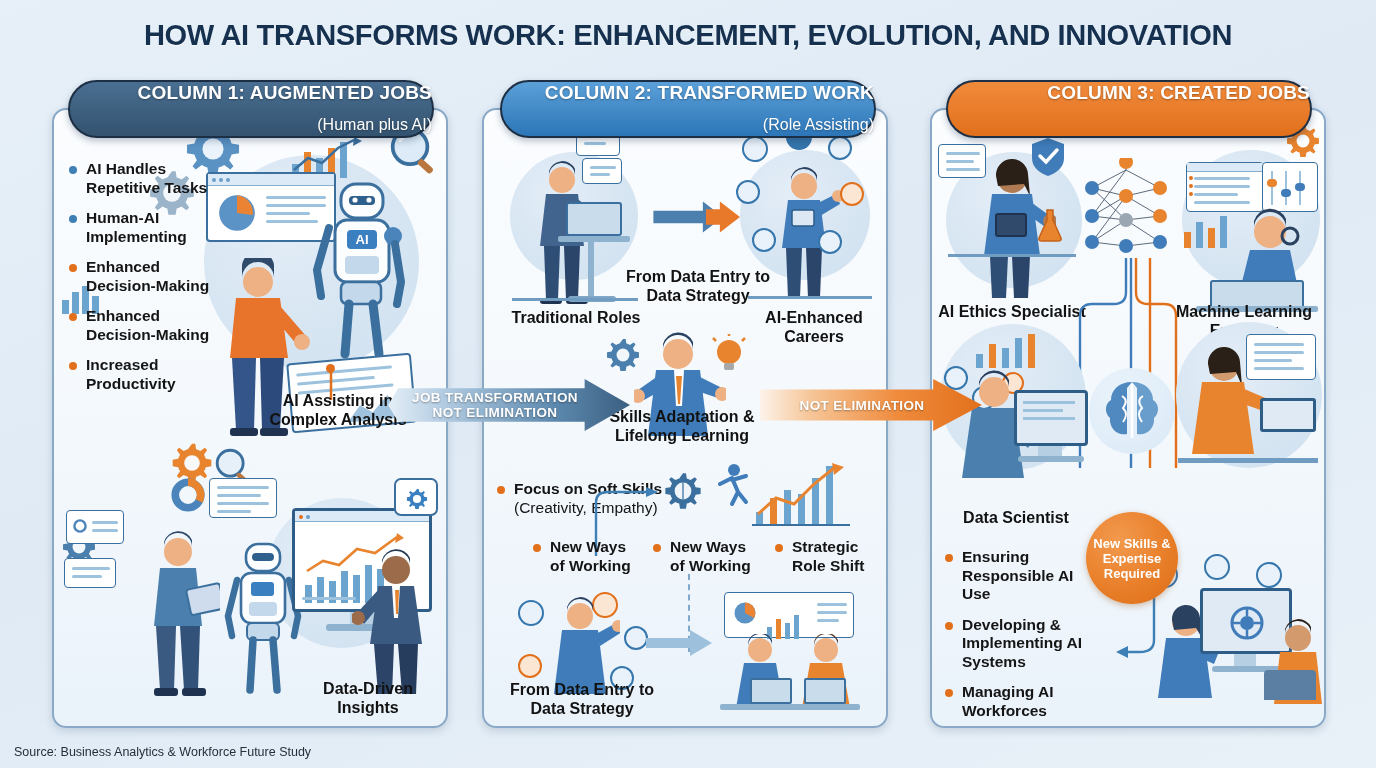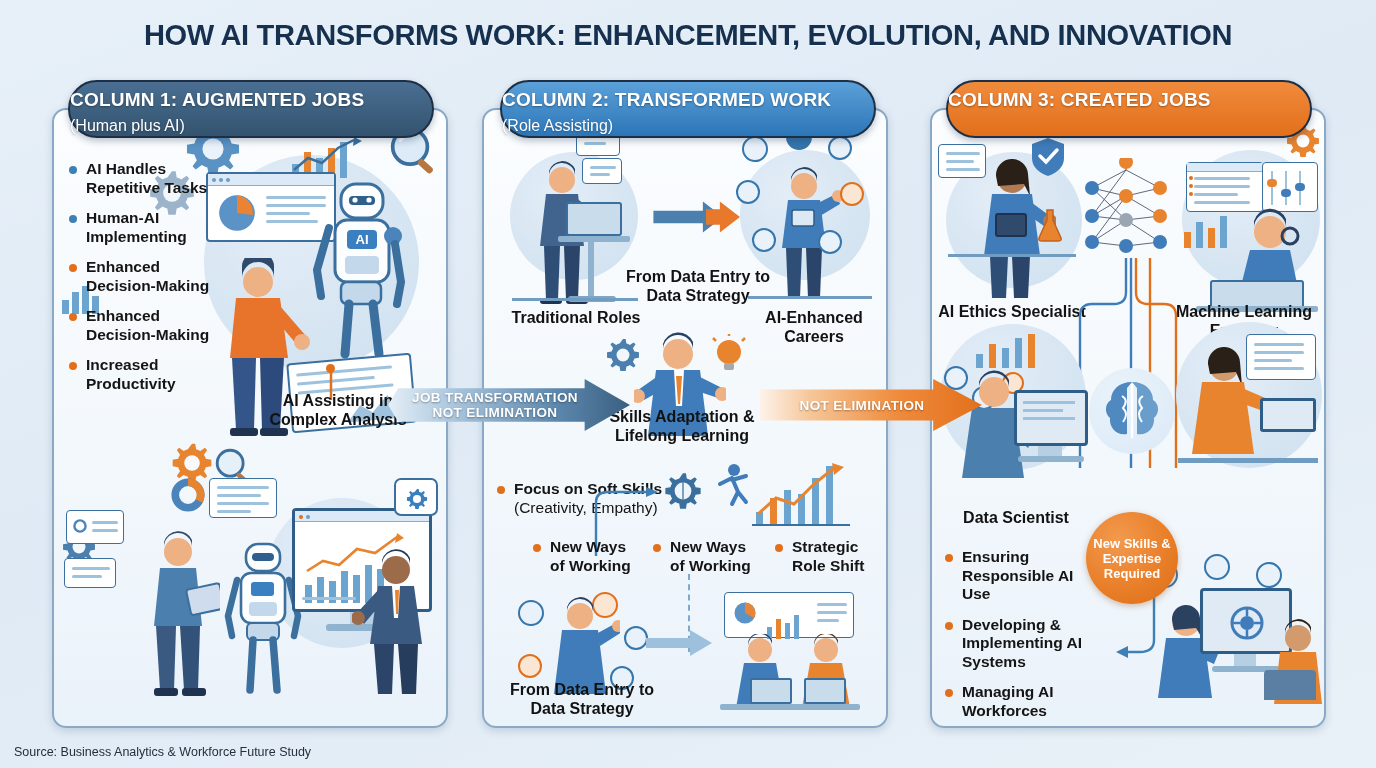--- a/index.html
+++ b/index.html
@@ -42,31 +42,30 @@
   #col2 { left: 482px; width: 406px; }
   #col3 { left: 930px; width: 396px; }
 
   .col-header {
     position: absolute;
     top: 80px;
     height: 58px;
     border-radius: 29px;
     border: 2px solid #1d2f44;
     color: #fff;
-    text-align: left;
-    padding-top: 7px;
+    text-align: right;
     z-index: 20;
     box-shadow: 0 3px 7px rgba(25,50,80,.3);
   }
   .col-header .h-main {
     font-size: 19px; font-weight: bold; letter-spacing: .2px;
     text-shadow: 0 1px 2px rgba(0,0,0,.35);
   }
   .col-header .h-sub {
-    font-size: 16px; font-weight: normal; margin-top: 6px;
+    font-size: 16px; font-weight: normal; margin-top: 12px;
     text-shadow: 0 1px 2px rgba(0,0,0,.3);
   }
   #hdr1 { left: 68px;  width: 366px; background: linear-gradient(180deg,#4a6f92 0%,#33536f 100%); }
   #hdr2 { left: 500px; width: 376px; background: linear-gradient(180deg,#5ba0d8 0%,#2c76b8 100%); }
   #hdr3 { left: 946px; width: 366px; background: linear-gradient(180deg,#f08b3c 0%,#e2701b 100%); }
 
   
   .bullets { position: absolute; }
   .bullet {
     position: relative;
@@ -411,20 +410,23 @@
     <path d="M30 18 A14 14 0 0 1 58 16 L58 10 A15 15 0 0 0 30 12 Z" fill="#253a57"></path>
     <path d="M26 38 L62 38 L70 96 L18 96 Z" fill="#3a5a82"></path>
     <path d="M40 38 L48 38 L46 70 L42 70 Z" fill="#fff"></path>
     <path d="M43 42 L47 42 L46 66 L44 66 Z" fill="#e8832e"></path>
     <path d="M28 40 L4 66 L12 76 L32 52 Z" fill="#3a5a82"></path>
     <circle cx="6" cy="70" r="7" fill="#9c6b4a"></circle>
     <path d="M22 96 L42 96 L40 146 L26 146 Z" fill="#2c4468"></path>
     <path d="M46 96 L66 96 L64 146 L50 146 Z" fill="#263d5e"></path>
   </svg>
 
+  <div class="cap" style="left:240px;top:569px;width:148px;">
+    <span>Data-Driven Insights</span>
+  </div>
 </div>
 
 <div class="col" id="col2">
 
   <div class="blob" style="left:26px;top:42px;width:128px;height:128px;"></div>
   <svg style="position:absolute;left:38px;top:50px;" width="84" height="144" viewBox="0 0 84 144">
     <circle cx="40" cy="20" r="13" fill="#eeb184"></circle>
     <path d="M27 17 A13 13 0 0 1 53 15 L53 9 A14 14 0 0 0 27 11 Z" fill="#2a4160"></path>
     <path d="M24 34 L56 34 L62 86 L18 86 Z" fill="#40648d"></path>
     <path d="M54 38 L76 54 L70 64 L50 50 Z" fill="#40648d"></path>

